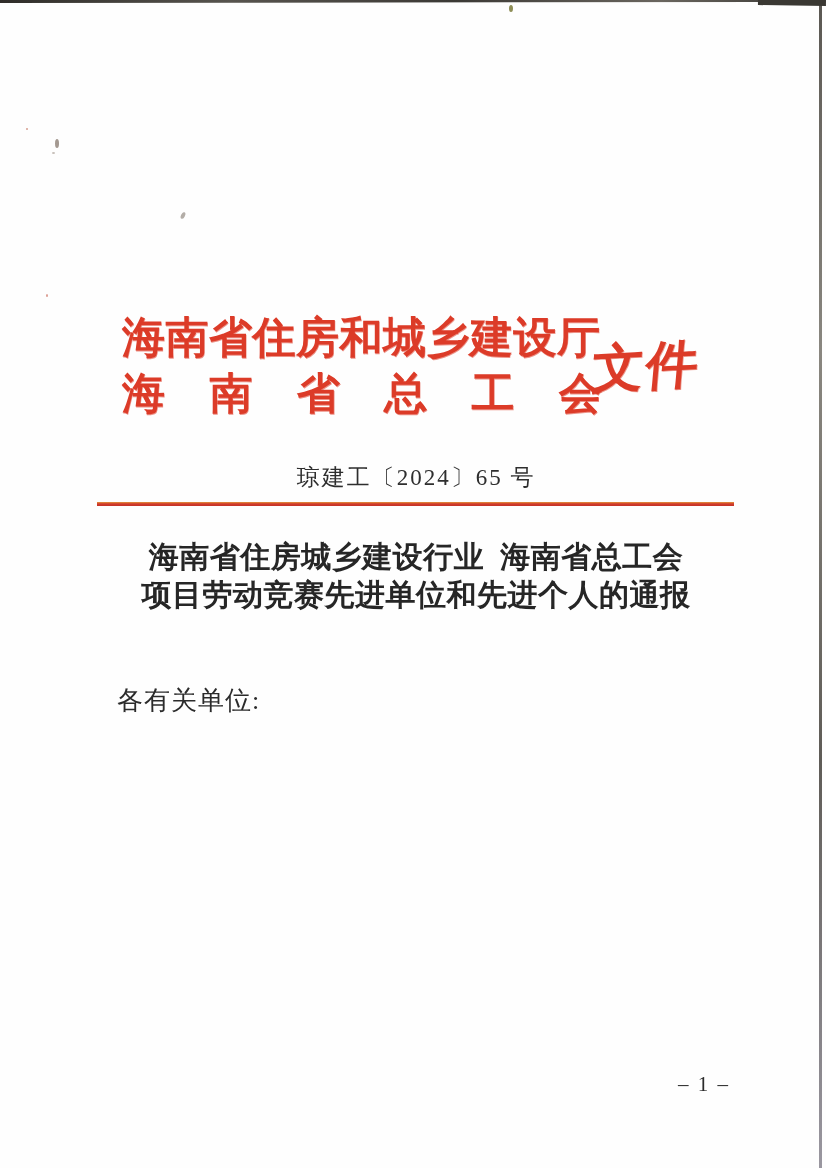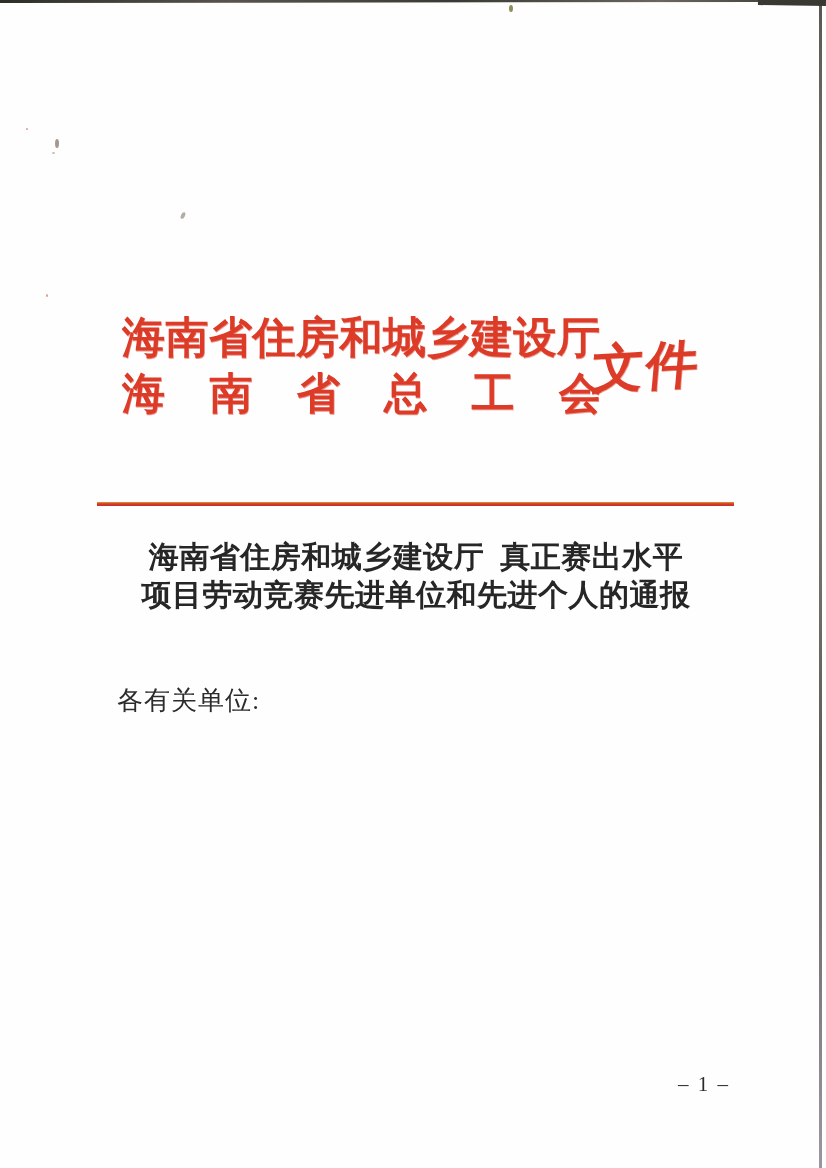--- a/index.html
+++ b/index.html
@@ -159,25 +159,26 @@
   <div class="speck speck-6"></div>
 
   <header class="letterhead">
     <div class="agency">
       <div class="agency-line1">海南省住房和城乡建设厅</div>
       <div class="agency-line2">海南省总工会</div>
     </div>
     <div class="file-label">文件</div>
   </header>
 
+  <div class="doc-number">琼建工〔2024〕65 号</div>
 
   <div class="red-rule"></div>
 
   <h1 class="title">
-    <span class="title-line">海南省住房和城乡建设厅  真正赛出水平</span>
+    <span class="title-line">海南省住房城乡建设行业  海南省总工会</span>
     <span class="title-line">项目劳动竞赛先进单位和先进个人的通报</span>
   </h1>
 
   <main class="body-block">
     <p class="salutation">各有关单位:</p>
   </main>
 
   <footer>
     <div class="page-num">– 1 –</div>
   </footer>

